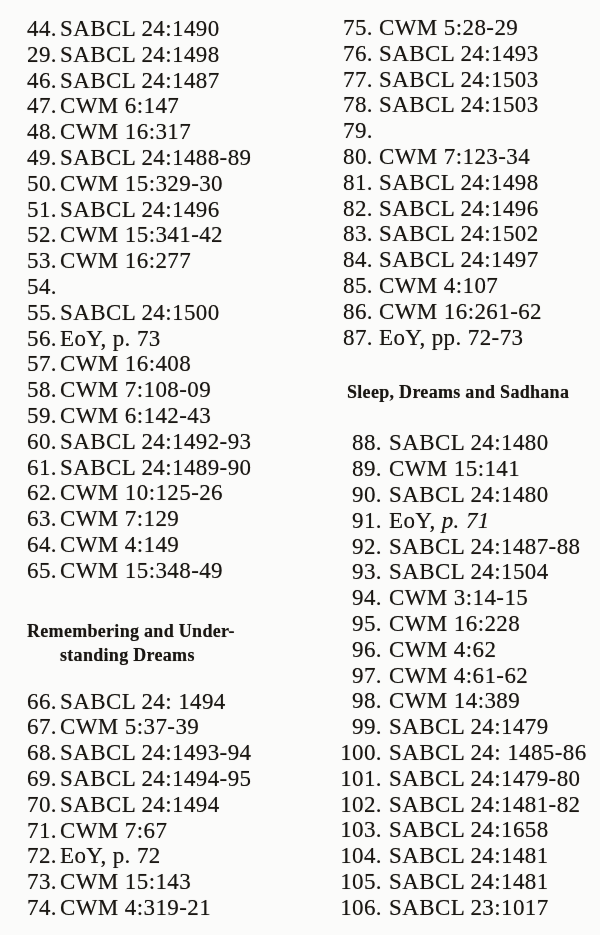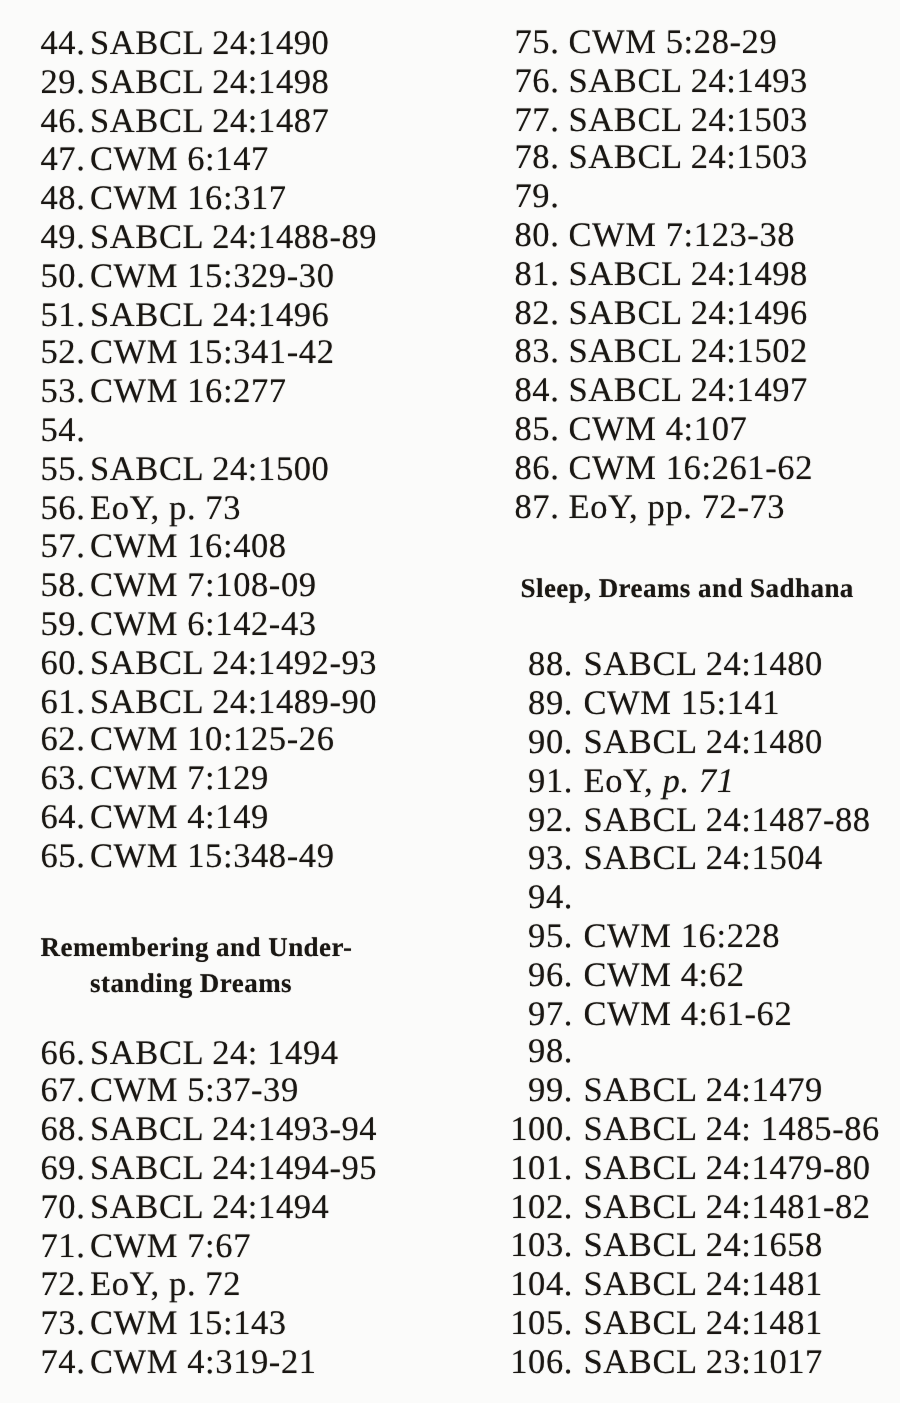--- a/index.html
+++ b/index.html
@@ -196,21 +196,21 @@
       </div>
       <div class="row">
         <span class="num">78.</span>
         <span class="ref">SABCL 24:1503</span>
       </div>
       <div class="row">
         <span class="num">79.</span>
       </div>
       <div class="row">
         <span class="num">80.</span>
-        <span class="ref">CWM 7:123-38</span>
+        <span class="ref">CWM 7:123-34</span>
       </div>
       <div class="row">
         <span class="num">81.</span>
         <span class="ref">SABCL 24:1498</span>
       </div>
       <div class="row">
         <span class="num">82.</span>
         <span class="ref">SABCL 24:1496</span>
       </div>
       <div class="row">
@@ -255,35 +255,37 @@
       <div class="row">
         <span class="num">92.</span>
         <span class="ref">SABCL 24:1487-88</span>
       </div>
       <div class="row">
         <span class="num">93.</span>
         <span class="ref">SABCL 24:1504</span>
       </div>
       <div class="row">
         <span class="num">94.</span>
+        <span class="ref">CWM 3:14-15</span>
       </div>
       <div class="row">
         <span class="num">95.</span>
         <span class="ref">CWM 16:228</span>
       </div>
       <div class="row">
         <span class="num">96.</span>
         <span class="ref">CWM 4:62</span>
       </div>
       <div class="row">
         <span class="num">97.</span>
         <span class="ref">CWM 4:61-62</span>
       </div>
       <div class="row">
         <span class="num">98.</span>
+        <span class="ref">CWM 14:389</span>
       </div>
       <div class="row">
         <span class="num">99.</span>
         <span class="ref">SABCL 24:1479</span>
       </div>
       <div class="row">
         <span class="num">100.</span>
         <span class="ref">SABCL 24: 1485-86</span>
       </div>
       <div class="row">

